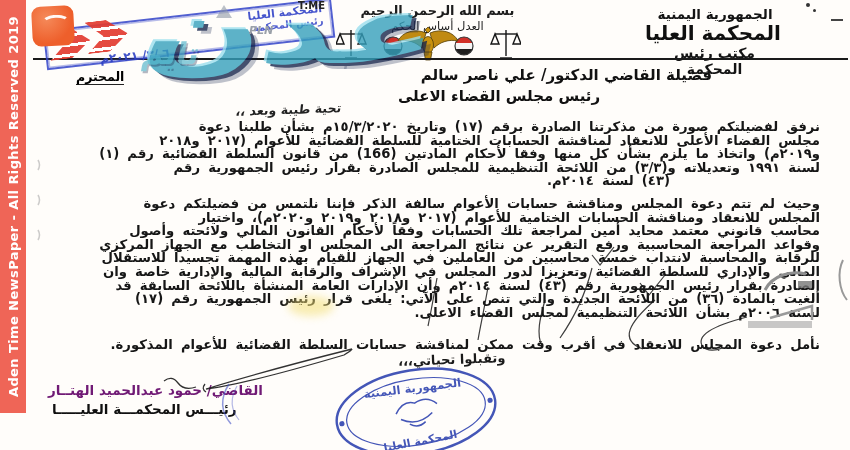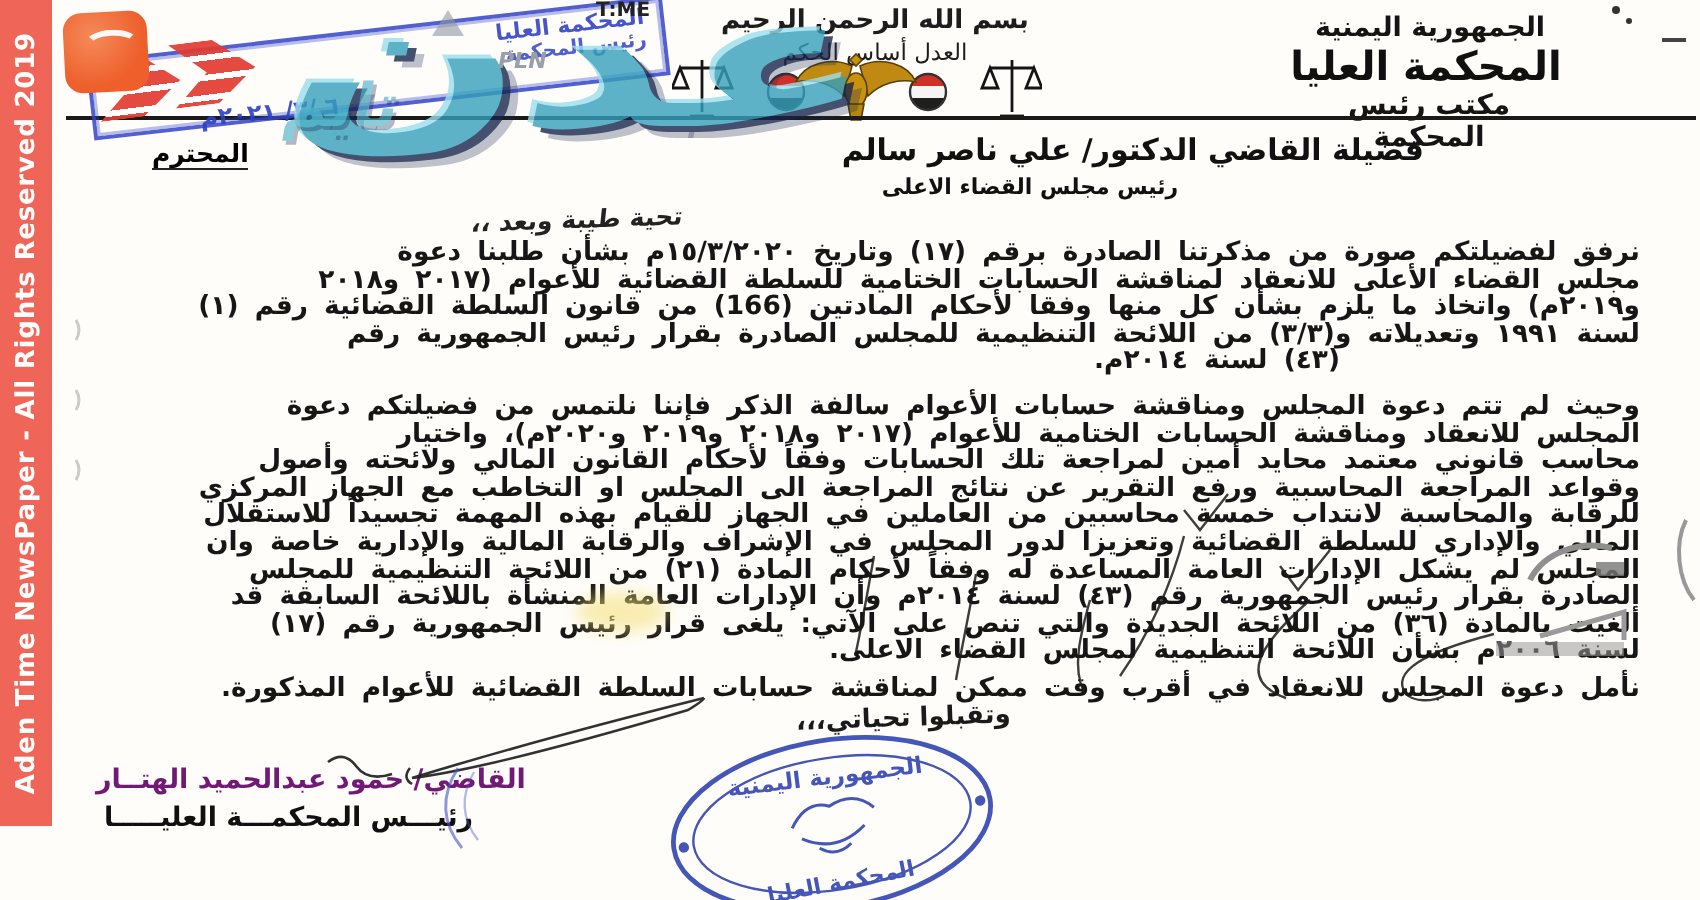--- a/index.html
+++ b/index.html
@@ -59,21 +59,21 @@
            font-size:13.5px;font-weight:bold;color:#141414;direction:rtl;}
   .hdr-court{position:absolute;right:62px;top:21px;width:150px;text-align:center;
            font-size:20px;font-weight:900;color:#101010;direction:rtl;letter-spacing:1px;}
   .hdr-office{position:absolute;right:73px;top:45px;width:125px;text-align:center;
            font-size:14px;font-weight:bold;color:#141414;direction:rtl;}
   .rule{position:absolute;left:33px;top:58px;width:815px;height:2px;background:#1a1a1a;}
   
   .addr1{position:absolute;right:138px;top:66px;font-size:15px;font-weight:bold;
          color:#111;direction:rtl;white-space:nowrap;}
   .addr2{position:absolute;left:393px;top:87px;width:212px;text-align:center;
-         font-size:11px;font-weight:bold;color:#111;direction:rtl;margin-left:16px;}
+         font-size:15px;font-weight:bold;color:#111;direction:rtl;}
   .greeting{position:absolute;left:236px;top:102px;font-size:12.5px;font-weight:bold;
          color:#222;direction:rtl;transform:skewX(-8deg) rotate(-2deg);}
   
   .para{position:absolute;left:45px;width:775px;direction:rtl;}
   .bline{height:13.6px;font-size:13.2px;font-weight:bold;color:#161616;
          text-align:right;white-space:nowrap;word-spacing:3.5px;}
   .para1{top:119px;}
   .para1 .bline:last-child{padding-left:0;padding-right:150px;}
   .para2{top:196px;}
   .closing{top:337px;}
@@ -187,21 +187,20 @@
       <div class="bline">لسنة ١٩٩١ وتعديلاته و(٣/٣) من اللائحة التنظيمية للمجلس الصادرة بقرار رئيس الجمهورية رقم</div>
       <div class="bline">(٤٣) لسنة ٢٠١٤م.</div>
     </div>
   <div class="para para2">
       <div class="bline">وحيث لم تتم دعوة المجلس ومناقشة حسابات الأعوام سالفة الذكر فإننا نلتمس من فضيلتكم دعوة</div>
       <div class="bline">المجلس للانعقاد ومناقشة الحسابات الختامية للأعوام (٢٠١٧ و٢٠١٨ و٢٠١٩ و٢٠٢٠م)، واختيار</div>
       <div class="bline">محاسب قانوني معتمد محايد أمين لمراجعة تلك الحسابات وفقاً لأحكام القانون المالي ولائحته وأصول</div>
       <div class="bline">وقواعد المراجعة المحاسبية ورفع التقرير عن نتائج المراجعة الى المجلس او التخاطب مع الجهاز المركزي</div>
       <div class="bline">للرقابة والمحاسبة لانتداب خمسة محاسبين من العاملين في الجهاز للقيام بهذه المهمة تجسيداً للاستقلال</div>
       <div class="bline">المالي والإداري للسلطة القضائية وتعزيزا لدور المجلس في الإشراف والرقابة المالية والإدارية خاصة وان</div>
-      <div class="bline">المجلس لم يشكل الإدارات العامة المساعدة له وفقاً لأحكام المادة (٢١) من اللائحة التنظيمية للمجلس</div>
       <div class="bline">الصادرة بقرار رئيس الجمهورية رقم (٤٣) لسنة ٢٠١٤م وأن الإدارات العامة المنشأة باللائحة السابقة قد</div>
       <div class="bline">ألغيت بالمادة (٣٦) من اللائحة الجديدة والتي تنص على الآتي: يلغى قرار رئيس الجمهورية رقم (١٧)</div>
       <div class="bline">لسنة ٢٠٠٦م بشأن اللائحة التنظيمية لمجلس القضاء الاعلى.</div>
     </div>
   <div class="para closing">
     <div class="bline">نأمل دعوة المجلس للانعقاد في أقرب وقت ممكن لمناقشة حسابات السلطة القضائية للأعوام المذكورة.</div>
   </div>
   <div class="salutation">وتقبلوا تحياتي،،،</div>
 
   <div class="sig-name">القاضي/ حمود عبدالحميد الهتــار</div>

